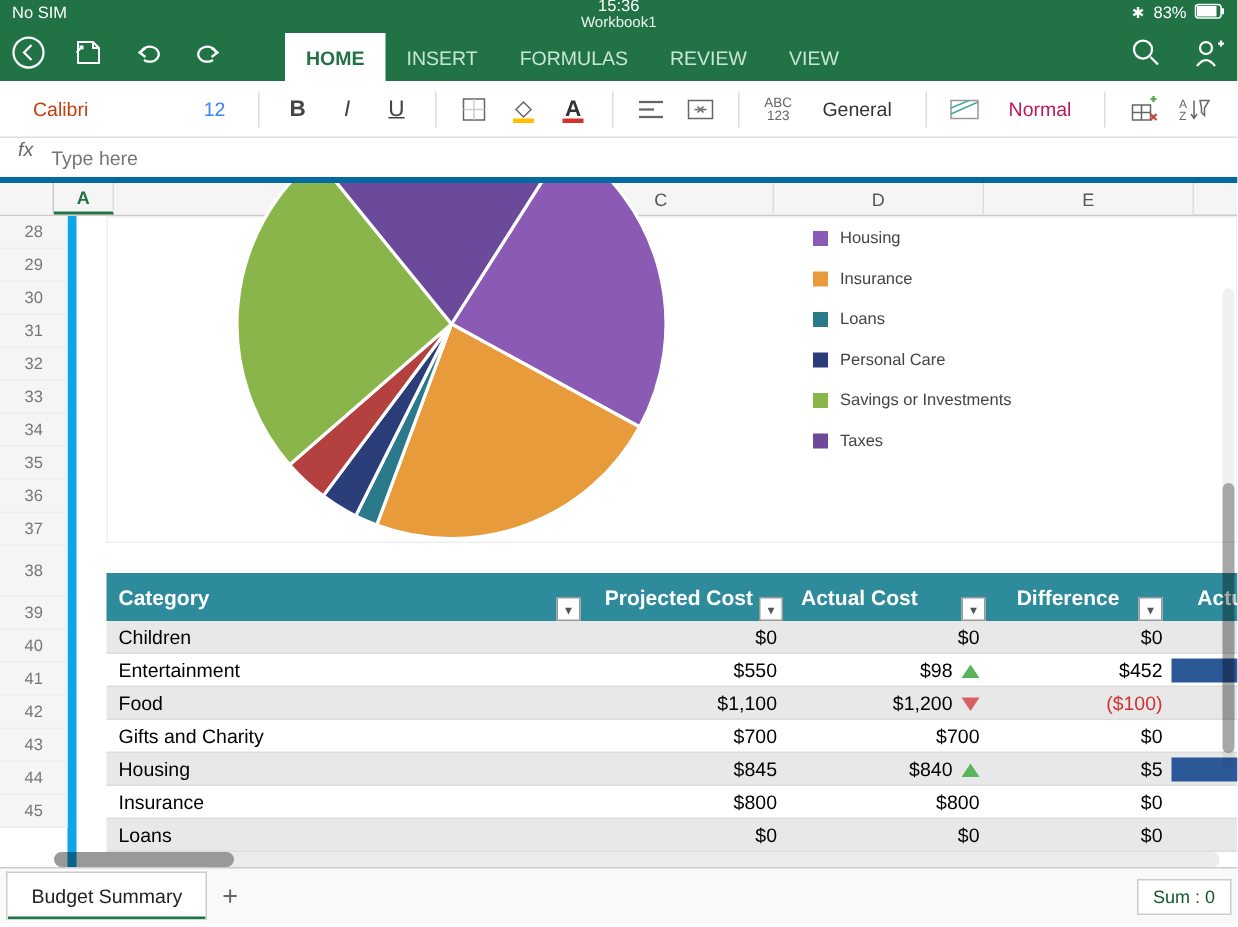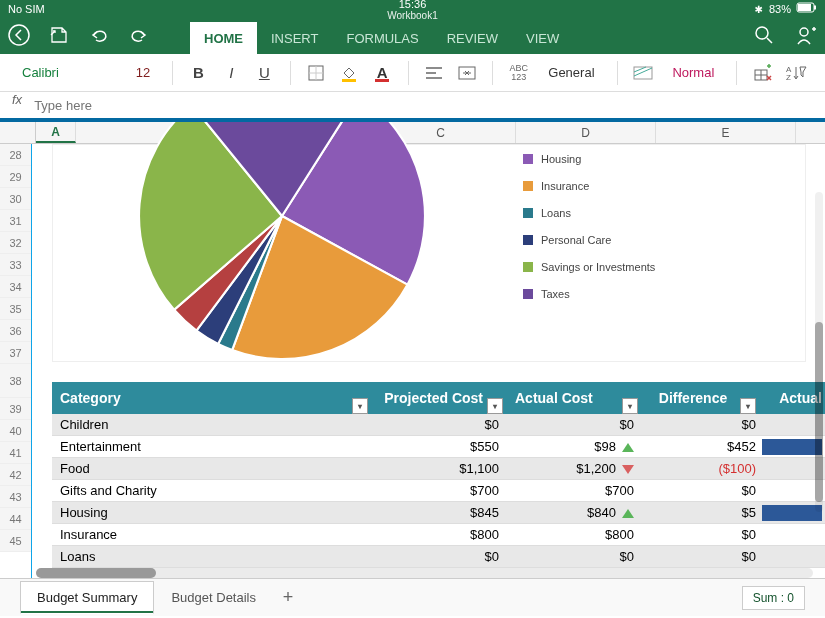--- a/index.html
+++ b/index.html
@@ -7,36 +7,36 @@
 .statusbar{height:18px;background:#217346;color:#fff;font-size:11px;display:flex;align-items:center;padding:0 8px;justify-content:space-between}
 .statusbar .center{position:absolute;left:50%;transform:translateX(-50%);text-align:center}
 .header{background:#217346;color:#fff;height:36px;display:flex;align-items:flex-end;padding:0 8px}
 .header-left{display:flex;gap:18px;align-items:center;padding-bottom:8px}
 .header-icon{width:22px;height:22px;display:flex;align-items:center;justify-content:center;color:#fff}
 .tabs{display:flex;margin-left:40px;gap:0;height:32px;align-items:flex-end}
 .tab{padding:7px 14px;font-size:13px;color:#c8e6d5;cursor:pointer;height:32px;display:flex;align-items:center}
 .tab.active{background:#fff;color:#217346;font-weight:600}
 .header-right{margin-left:auto;display:flex;gap:20px;padding-bottom:8px}
 .ribbon{height:38px;display:flex;align-items:center;padding:0 18px;gap:10px;border-bottom:1px solid #ddd;background:#fff}
-.font-name{width:100px;height:24px;border:none;font-size:13px;padding:2px 4px;color:#15803d}
-.font-size{width:30px;height:24px;border:none;font-size:13px;text-align:center;color:#7f1d1d}
+.font-name{width:100px;height:24px;border:none;font-size:13px;padding:2px 4px;color:#c2410c}
+.font-size{width:30px;height:24px;border:none;font-size:13px;text-align:center;color:#3b82f6}
 .rbtn{width:26px;height:26px;display:flex;align-items:center;justify-content:center;font-size:15px;color:#444;cursor:pointer}
 .rsep{width:1px;height:24px;background:#ddd;margin:0 4px}
 .num-format{font-size:13px;padding:2px 8px;color:#333}
 .cell-style{font-size:13px;padding:2px 8px;color:#be185d}
 .formula-bar{height:30px;display:flex;border-bottom:4px solid #0369a1;padding:0 12px;background:#fff}
 .fx{font-style:italic;color:#666;font-size:13px;margin-right:12px}
 .formula-input{flex:1;border:none;outline:none;font-size:13px;color:#aaa}
 .grid-area{height:456px;position:relative;overflow:hidden;background:#fff}
 .col-headers{display:flex;height:22px;border-bottom:1px solid #ccc;background:#f5f5f5}
 .corner{width:36px;border-right:1px solid #ccc;background:#f5f5f5}
 .col-h{border-right:1px solid #ddd;background:#f5f5f5;font-size:12px;color:#555;display:flex;align-items:center;justify-content:center}
 .col-h.active{color:#217346;border-bottom:2px solid #217346;font-weight:600}
 .grid-body{display:flex;height:434px}
-.row-headers{width:32px;border-right:1px solid #0ea5e9}
+.row-headers{width:51px;border-right:6px solid #0ea5e9}
 .row-h{height:22px;border-bottom:1px solid #eee;font-size:11px;color:#777;display:flex;align-items:center;justify-content:center;background:#f5f5f5}
 .row-h.tall{height:34px}
 .cells{flex:1;position:relative}
 .chart-box{position:absolute;left:20px;top:0;width:754px;height:218px;background:#fff;border:1px solid #eee}
 .pie{position:absolute;left:86px;top:-72px;width:286px;height:286px}
 .legend{position:absolute;left:470px;top:0;font-size:11px;color:#444}
 .legend-item{display:flex;align-items:center;height:27px}
 .legend-sw{width:10px;height:10px;margin-right:8px}
 .table{position:absolute;left:20px;top:238px;width:790px}
 .table-header{height:32px;background:#2e8b9c;color:#fff;display:flex;align-items:center;font-size:14px;font-weight:600}
@@ -47,21 +47,21 @@
 .td{padding:0 8px}
 .td-cat{width:320px}
 .td-num{width:135px;text-align:right}
 .td-act{width:135px;text-align:right;position:relative}
 .td-diff{width:118px;text-align:right;padding-right:4px}
 .td-bar{width:60px;padding:2px}
 .bar-fill{height:16px;background:#2c5898}
 .neg{color:#d43030}
 .tri-up{display:inline-block;width:0;height:0;border-left:6px solid transparent;border-right:6px solid transparent;border-bottom:9px solid #5ab55a;margin-left:6px;vertical-align:middle}
 .tri-down{display:inline-block;width:0;height:0;border-left:6px solid transparent;border-right:6px solid transparent;border-top:9px solid #d96060;margin-left:6px;vertical-align:middle}
-.sheet-tabs{height:38px;border-top:1px solid #ccc;display:flex;align-items:center;padding:0 20px;background:#f9f9f9;position:relative}
+.sheet-tabs{height:38px;border-top:1px solid #ccc;display:flex;align-items:center;padding:0 4px;background:#f9f9f9;position:relative}
 .sheet-tab{padding:8px 16px;font-size:13px;color:#555;border:1px solid transparent;cursor:pointer}
 .sheet-tab.active{background:#fff;border:1px solid #ccc;border-bottom:1px solid #fff;box-shadow:0 -2px 0 #217346 inset;color:#222}
 .add-sheet{width:30px;text-align:center;font-size:18px;color:#666;cursor:pointer}
 .sum-box{margin-left:auto;border:1px solid #ccc;padding:4px 10px;font-size:12px;color:#14532d;background:#fff}
 .hscroll{position:absolute;left:36px;right:12px;bottom:0;height:10px;background:rgba(0,0,0,0.08);border-radius:5px}
 .hscroll-thumb{position:absolute;left:0;width:120px;height:10px;background:rgba(0,0,0,0.35);border-radius:5px}
 .vscroll{position:absolute;right:2px;top:70px;width:8px;height:320px;background:rgba(0,0,0,0.06);border-radius:4px}
 .vscroll-thumb{position:absolute;top:130px;width:8px;height:180px;background:rgba(0,0,0,0.3);border-radius:4px}
 svg{overflow:visible}
 </style>
@@ -377,16 +377,15 @@
   <div class="hscroll">
       <div class="hscroll-thumb"></div>
     </div>
   <div class="vscroll">
       <div class="vscroll-thumb"></div>
     </div>
 </div>
 
 <div class="sheet-tabs">
   <div class="sheet-tab active">Budget Summary</div>
-  <div class="sheet-tab">Budget Details</div>
   <div class="add-sheet">+</div>
   <div class="sum-box">Sum : 0</div>
 </div>
 
 </body></html>

